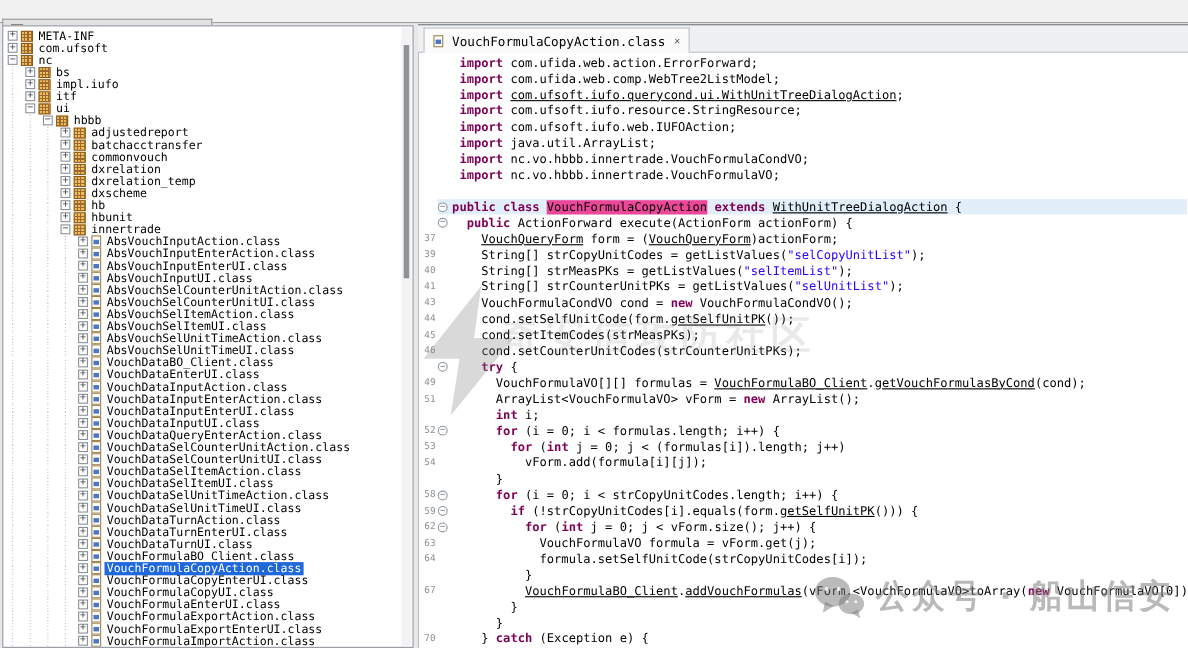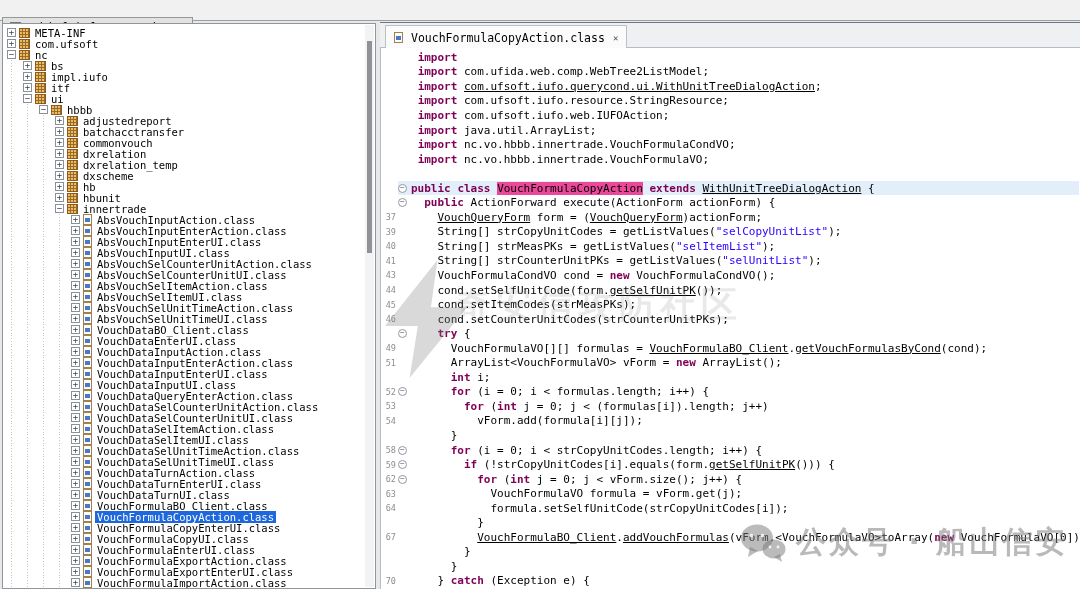--- a/index.html
+++ b/index.html
@@ -146,21 +146,21 @@
       <span class="cls-icon"></span>
       <span>VouchFormulaCopyAction.class</span>
       <span class="close-x">✕</span>
     </div>
   </div>
   <div class="editor-area">
     <div class="code-lines">
         <div class="code-line">
           <span class="lnum"></span>
           <span class="lfold"></span>
-          <span class="ltext"><span class="seg-p"> </span><span class="seg-k">import</span></span>
+          <span class="ltext"><span class="seg-p"> </span><span class="seg-k">import</span><span class="seg-p"> com.ufida.web.action.ErrorForward;</span></span>
         </div>
         <div class="code-line">
           <span class="lnum"></span>
           <span class="lfold"></span>
           <span class="ltext"><span class="seg-p"> </span><span class="seg-k">import</span><span class="seg-p"> com.ufida.web.comp.WebTree2ListModel;</span></span>
         </div>
         <div class="code-line">
           <span class="lnum"></span>
           <span class="lfold"></span>
           <span class="ltext"><span class="seg-p"> </span><span class="seg-k">import</span><span class="seg-p"> </span><span class="seg-l">com.ufsoft.iufo.querycond.ui.WithUnitTreeDialogAction</span><span class="seg-p">;</span></span>

